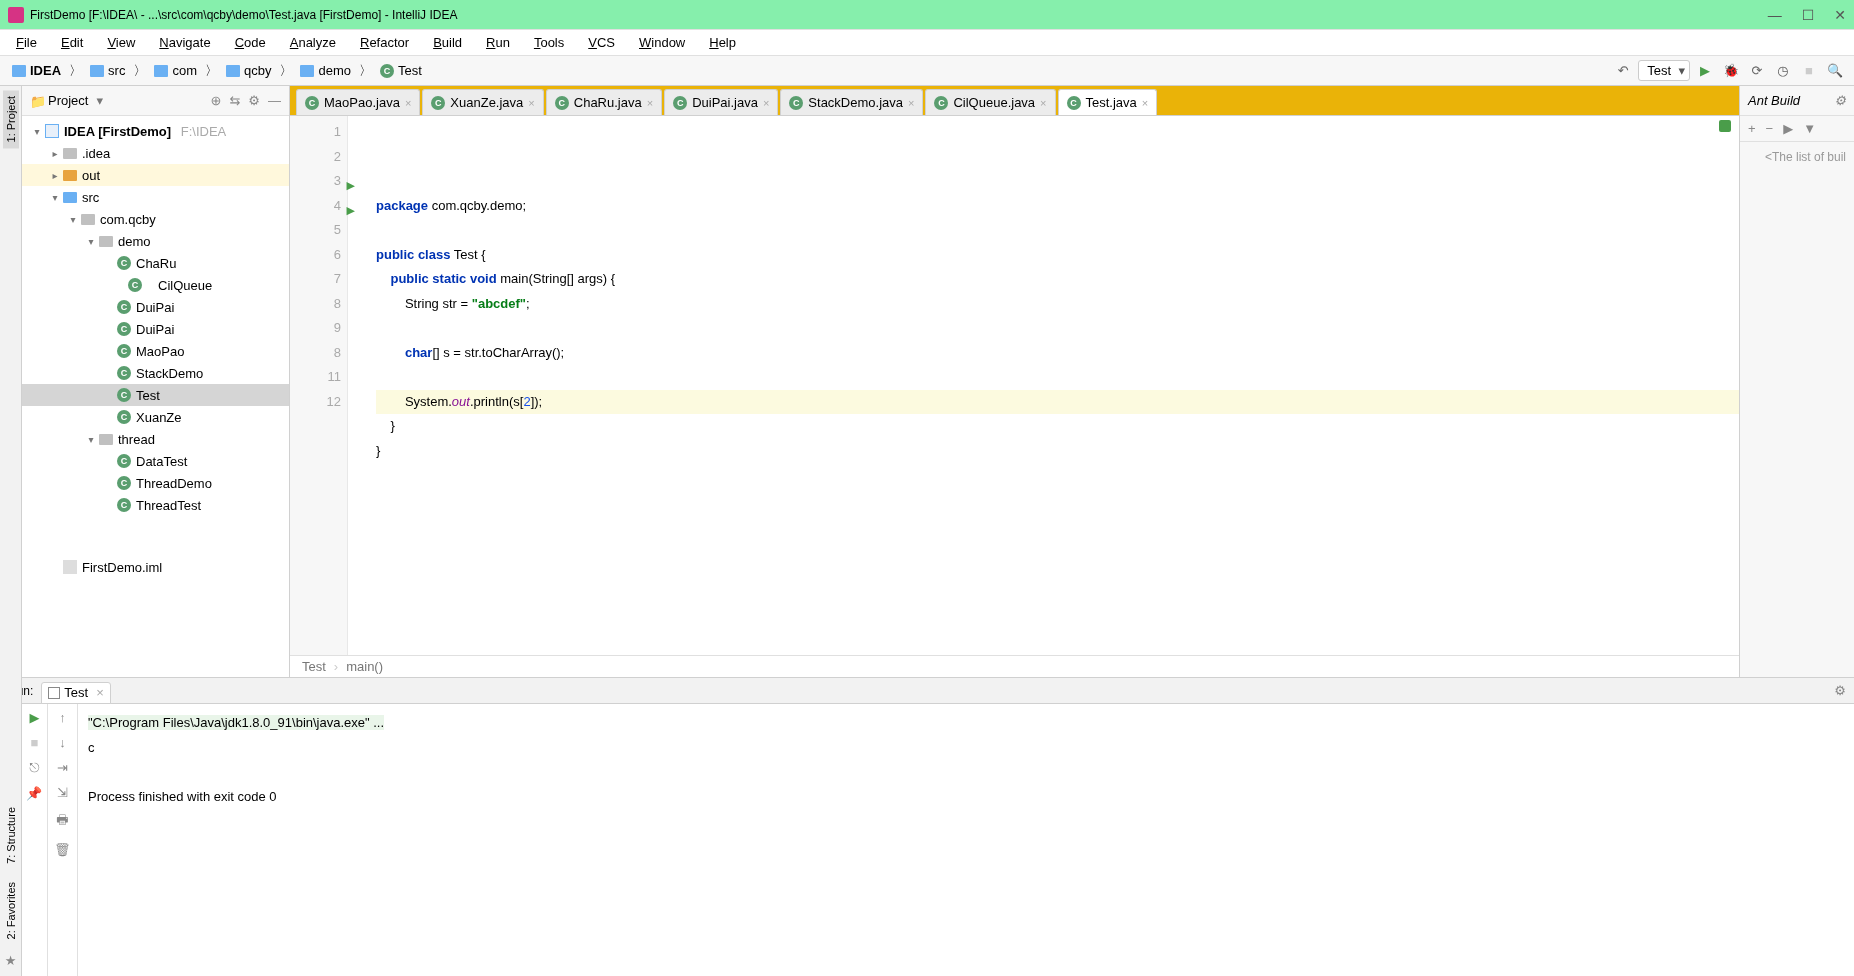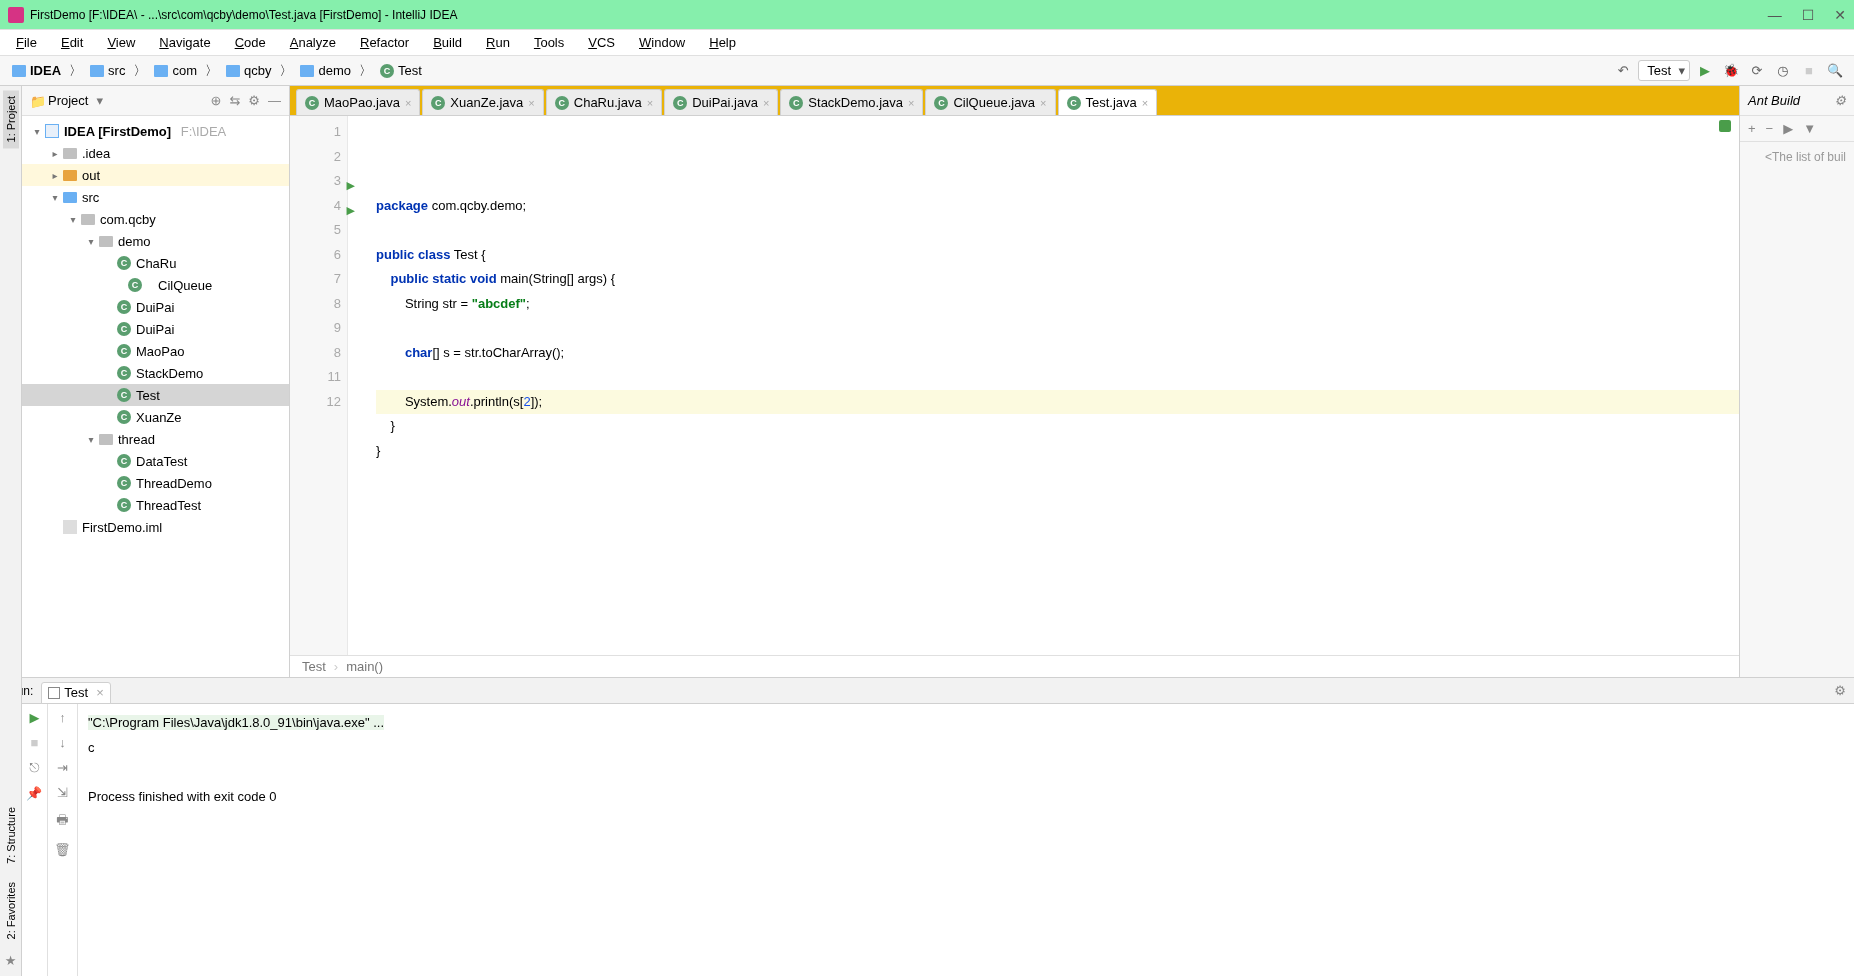--- a/index.html
+++ b/index.html
@@ -294,21 +294,21 @@
           </span>
           <span>ThreadDemo</span>
         </div>
         <div class="tree-row" style="padding-left: 80px;">
           <span class="tree-arrow"></span>
           <span class="tree-icon">
             <span class="class-icon"></span>
           </span>
           <span>ThreadTest</span>
         </div>
-        <div class="tree-row" style="padding-left: 26px;">
+        <div class="tree-row" style="padding-left: 26px; margin-top: 40px;">
           <span class="tree-arrow"></span>
           <span class="tree-icon">
             <span style="width:14px;height:14px;background:#ddd;display:inline-block"></span>
           </span>
           <span>FirstDemo.iml</span>
         </div>
       </div>
   </div>
 
   <div class="editor-area">

